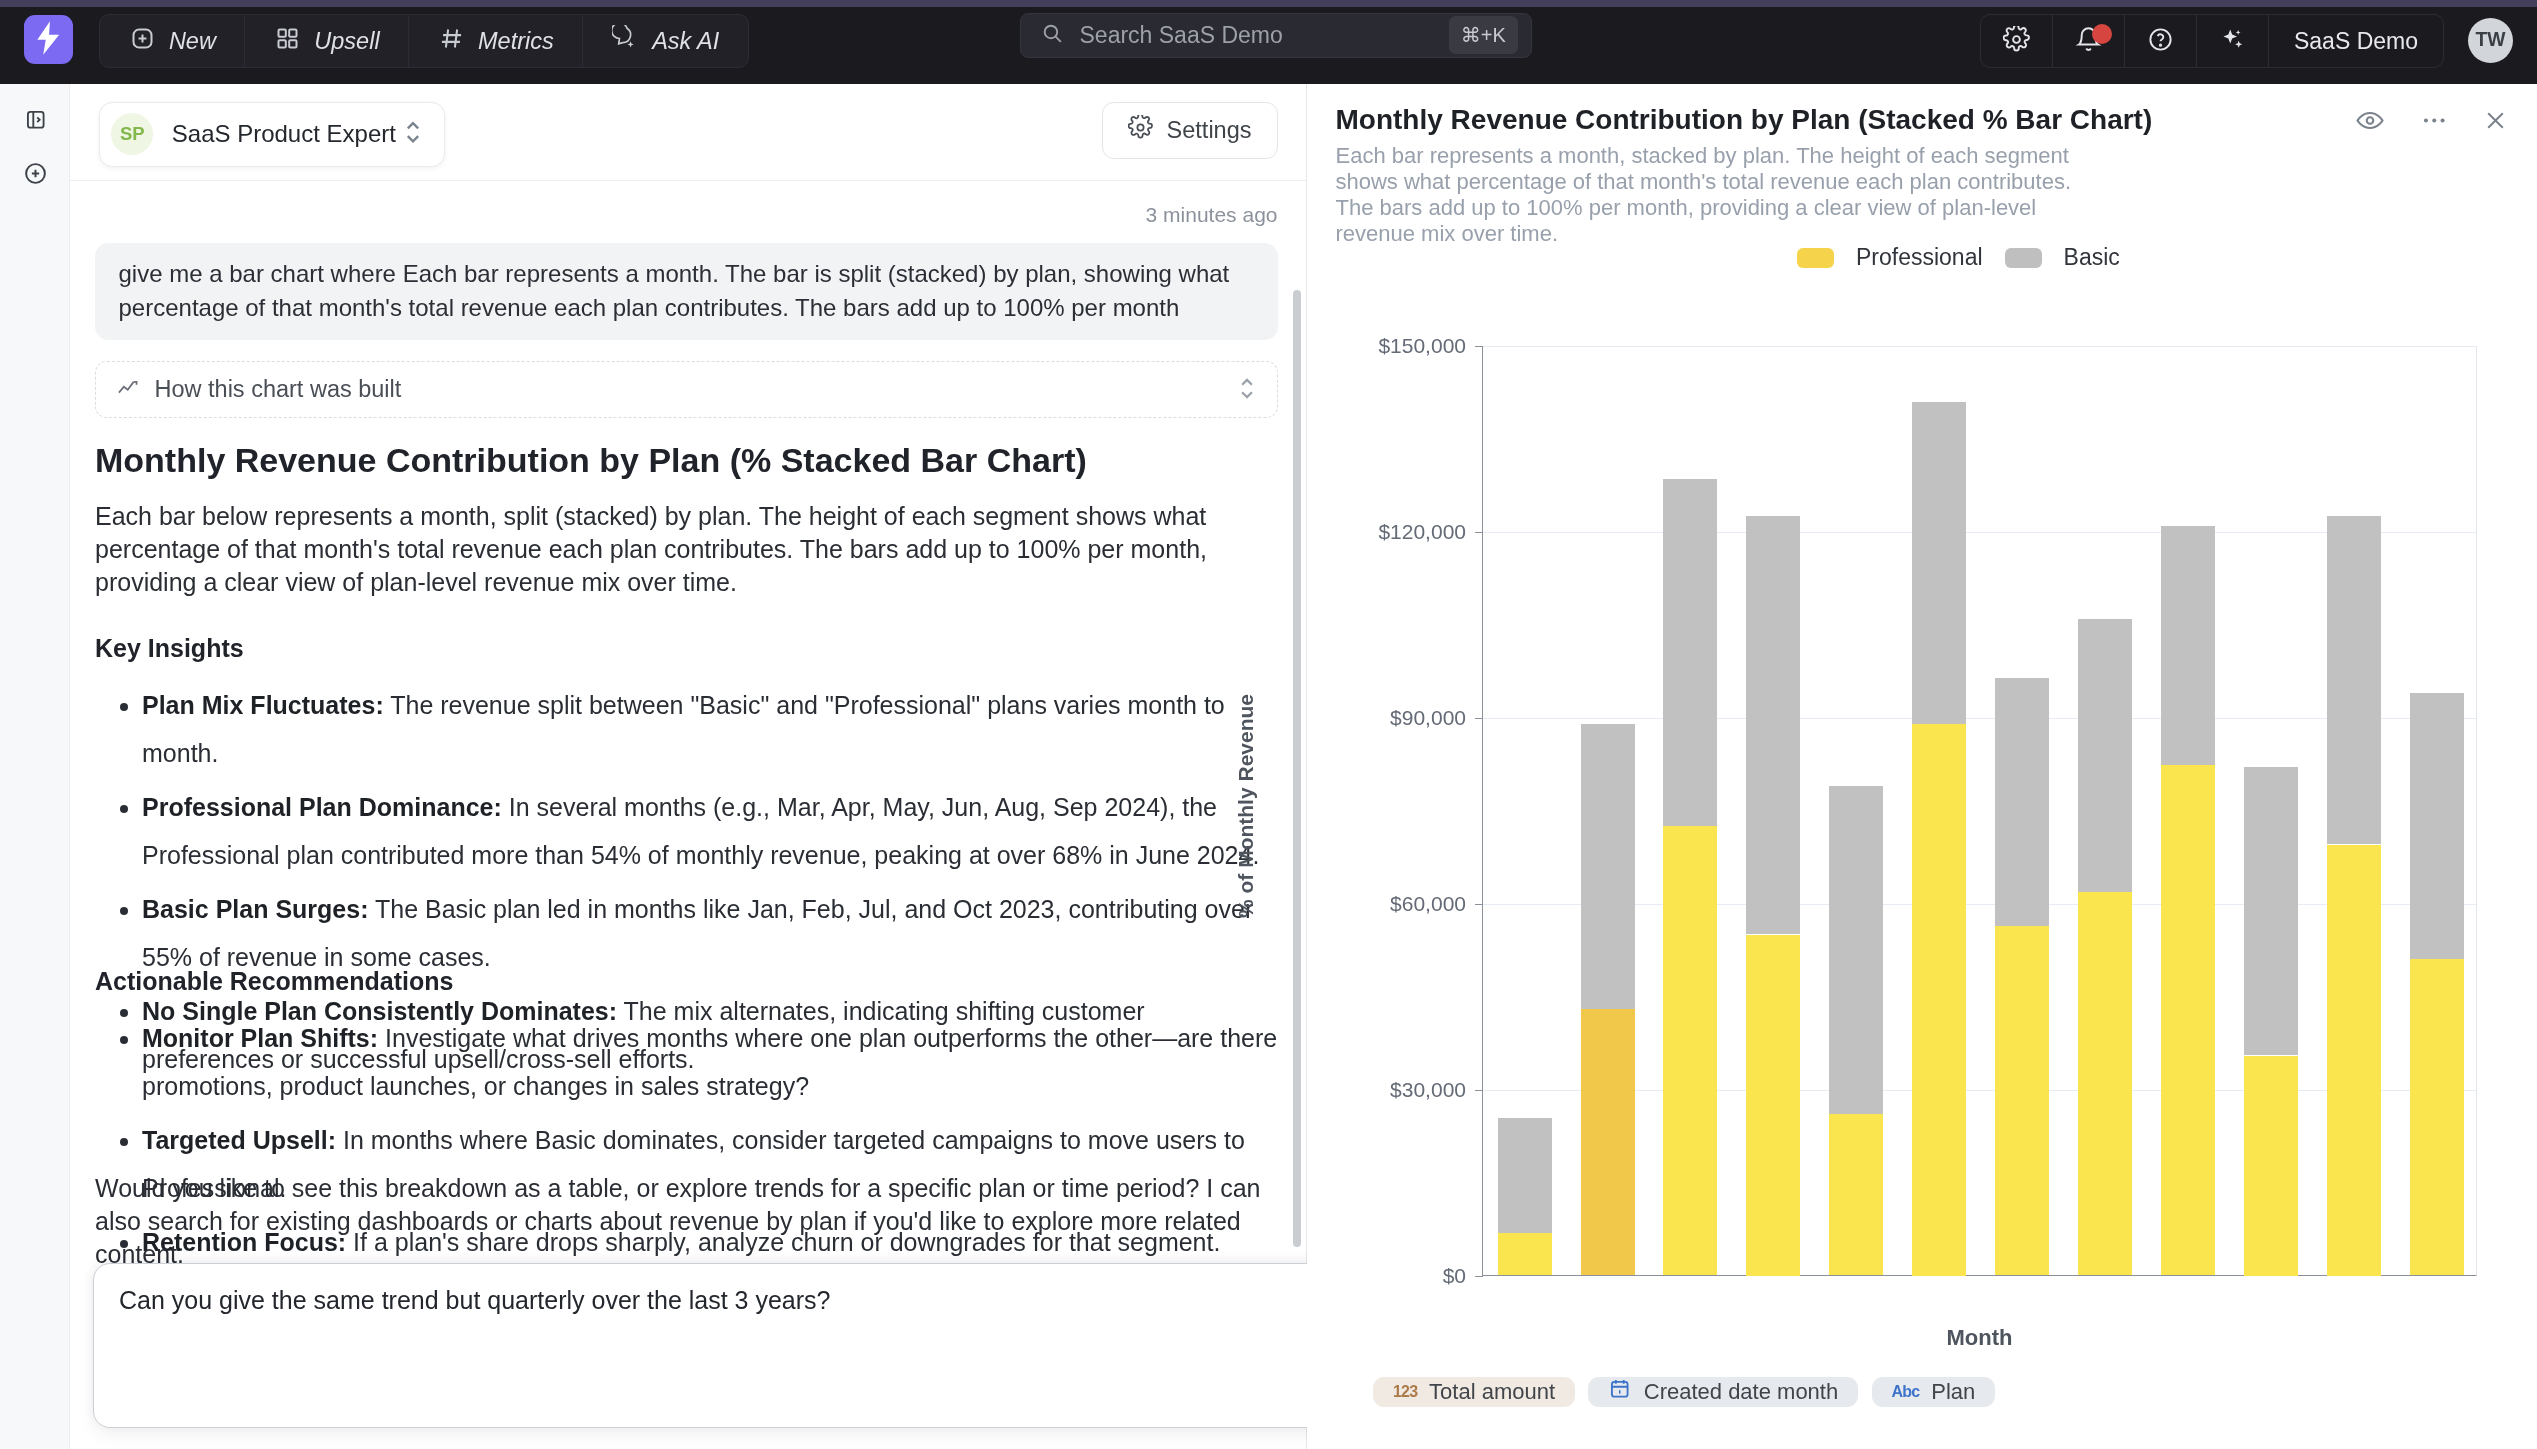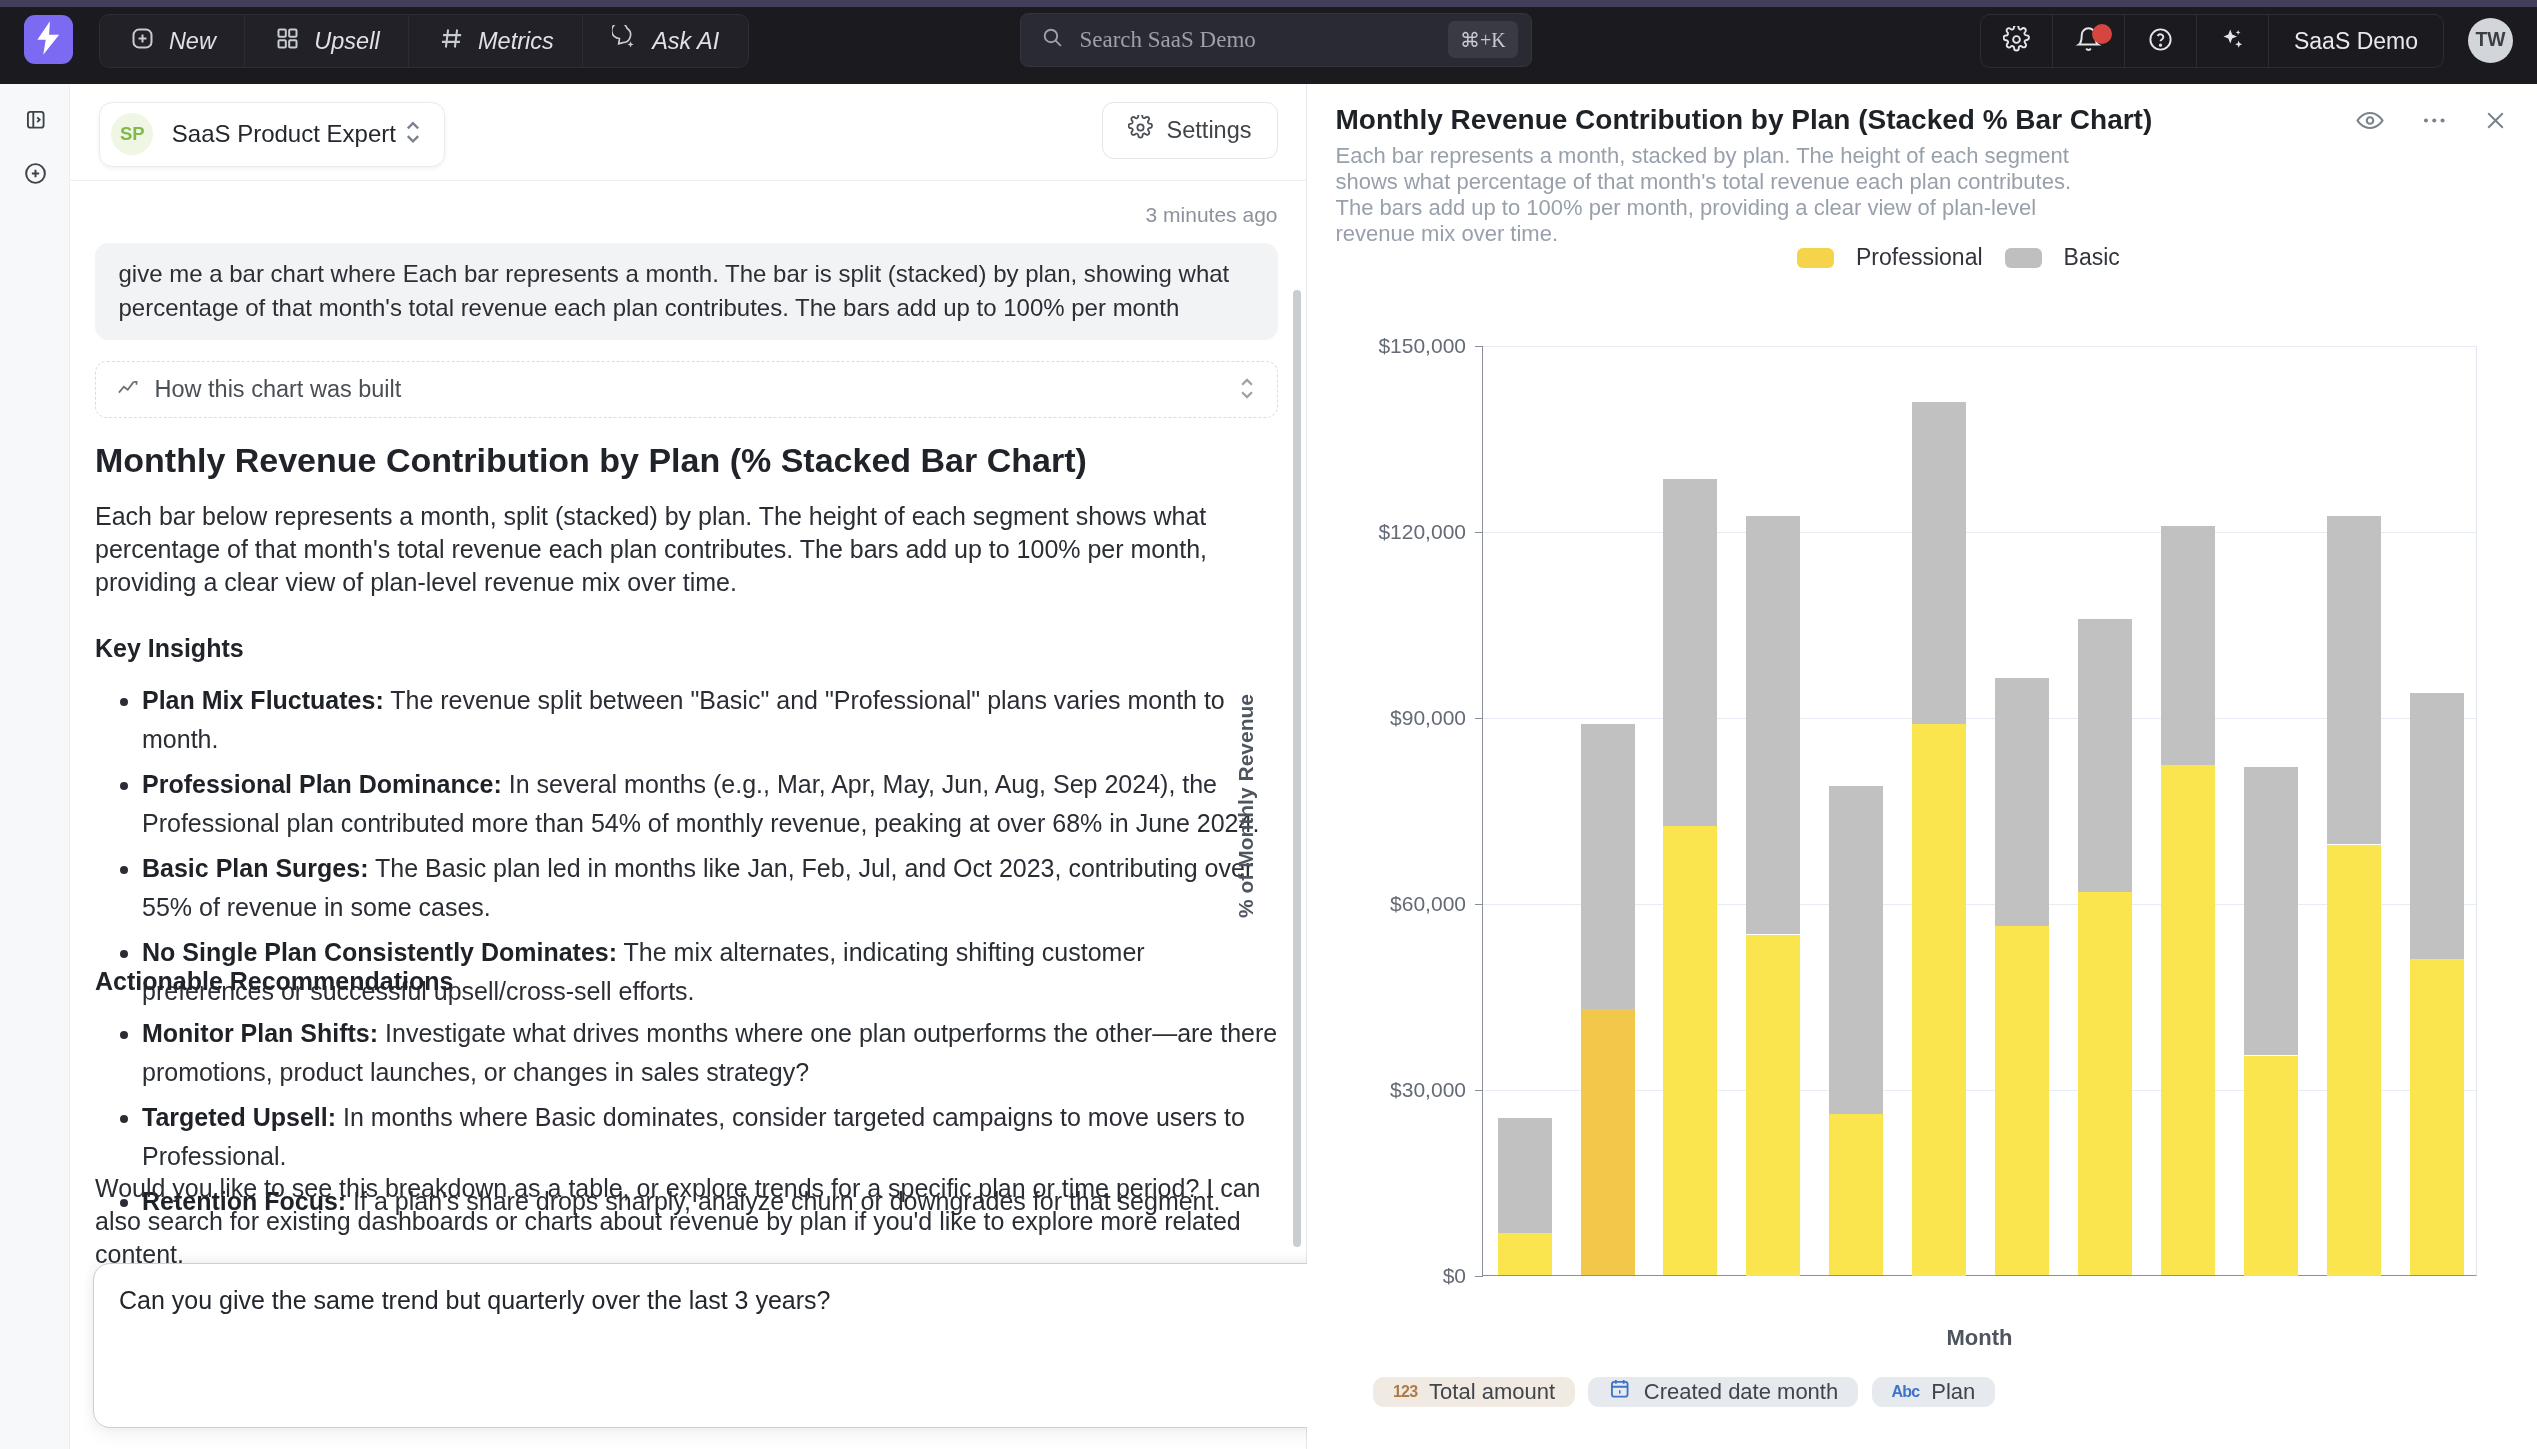--- a/index.html
+++ b/index.html
@@ -8,21 +8,21 @@
   .app { position:absolute; inset:0; }
 
   
   .topstrip { position:absolute; left:0; top:0; width:100%; height:6.7px; background:#433F5B; }
   .topbar { position:absolute; left:0; top:6.7px; width:100%; height:77px; background:#1A1A1F; }
   .logo { position:absolute; left:23.5px; top:8.4px; width:49px; height:49px; border-radius:11px; background:#7C6BF2; display:flex; align-items:center; justify-content:center; }
   .navgroup { position:absolute; left:99px; top:7.6px; height:54px; display:flex; align-items:stretch; background:#212127; border:1.7px solid #2C2C34; border-radius:10px; overflow:hidden;font-style:italic; }
   .navbtn { display:flex; align-items:center; gap:13.4px; padding:0 28.5px; color:#DFE1E6; font-size:23.5px; border-right:1.7px solid #2C2C34; cursor:pointer; }
   .navbtn:last-child { border-right:none; }
   .navbtn svg { stroke:#C8CBD2; }
-  .search { position:absolute; left:1020px; top:5.9px; width:512px; height:54px; background:#2A2A32; border:0.8px solid #35353E; border-radius:8.4px; display:flex; align-items:center; padding:0 13.4px 0 18.5px;font-family:Liberation Serif, serif; }
+  .search { position:absolute; left:1020px; top:5.9px; width:512px; height:45px; background:#2A2A32; border:0.8px solid #35353E; border-radius:8.4px; display:flex; align-items:center; padding:0 13.4px 0 18.5px; }
   .search .ph { color:#9CA0A8; font-size:23px; margin-left:15px; flex:1; }
   .kbd { background:#3A3A43; border-radius:6.7px; color:#C7CAD1; font-size:20px; padding:6.7px 11.8px; }
   .rightgroup { position:absolute; right:94px; top:7.6px; height:54px; display:flex; align-items:stretch; border:1.7px solid #2C2C34; border-radius:10px; }
   .rcell { display:flex; align-items:center; padding:0 22px; border-right:1.7px solid #2C2C34; position:relative; cursor:pointer; }
   .rcell:last-child { border-right:none; }
   .workspace { color:#E8E9ED; font-size:23px; padding:0 25px; }
   .avatar { position:absolute; right:25px; top:11px; width:45px; height:45px; border-radius:50%; background:#D2D5DA; color:#3A3F45; font-size:19.3px; font-weight:bold; display:flex; align-items:center; justify-content:center; }
   .belldot { position:absolute; right:11.8px; top:8.4px; width:20px; height:20px; border-radius:50%; background:#D64540; }
 
   
@@ -44,21 +44,21 @@
   .built-row .lbl { font-size:23.5px; color:#4A4F56; margin-left:15px; flex:1; }
 
   .article { position:absolute; left:25px; right:28px; top:0; }
   .h1 { position:absolute; top:260px; font-size:34px; font-weight:bold; color:#20242A; }
   .intro { position:absolute; top:319px; font-size:25px; line-height:33px; color:#2A2E34; }
   .h3a { position:absolute; top:453px; font-size:25px; font-weight:bold; color:#20242A; }
   .ul1 { position:absolute; top:500px; left:18.5px; right:0; }
   .h3b { position:absolute; top:786px; font-size:25px; font-weight:bold; color:#20242A; }
   .ul2 { position:absolute; top:833px; left:18.5px; right:0; }
   ul.blist { list-style:disc; padding-left:28.5px; }
-  ul.blist li { font-size:25px; line-height:39px; color:#2A2E34; margin-bottom:5.9px; }
+  ul.blist li { font-size:25px; line-height:48px; color:#2A2E34; margin-bottom:5.9px; }
   ul.blist b { color:#1E2227; }
   .closing { position:absolute; top:991px; font-size:25px; line-height:33px; color:#2A2E34; }
 
   .input-card { position:absolute; left:23px; top:1082px; width:1351px; height:165px; border:1.7px solid #CBD0D6; border-radius:17px; background:#fff; box-shadow:0 -3.4px 11.8px rgba(16,24,40,.05), 0 6.7px 17px rgba(16,24,40,.06); }
   .input-card textarea { position:absolute; inset:0; border:none; outline:none; resize:none; background:transparent; padding:22px 84px 22px 25px; font-family:"Liberation Sans", sans-serif; font-size:25px; color:#23272D; }
   .send-btn { position:absolute; right:18.5px; bottom:17px; width:52px; height:52px; border-radius:50%; background:#15181D; display:flex; align-items:center; justify-content:center; cursor:pointer; }
   .chat-scrollbar { position:absolute; right:5px; top:109px; width:7.6px; height:957px; border-radius:4.2px; background:#C9CCD1; }
 
   
   .panel { position:absolute; left:1307px; top:84px; right:0; bottom:0; background:#fff; }

